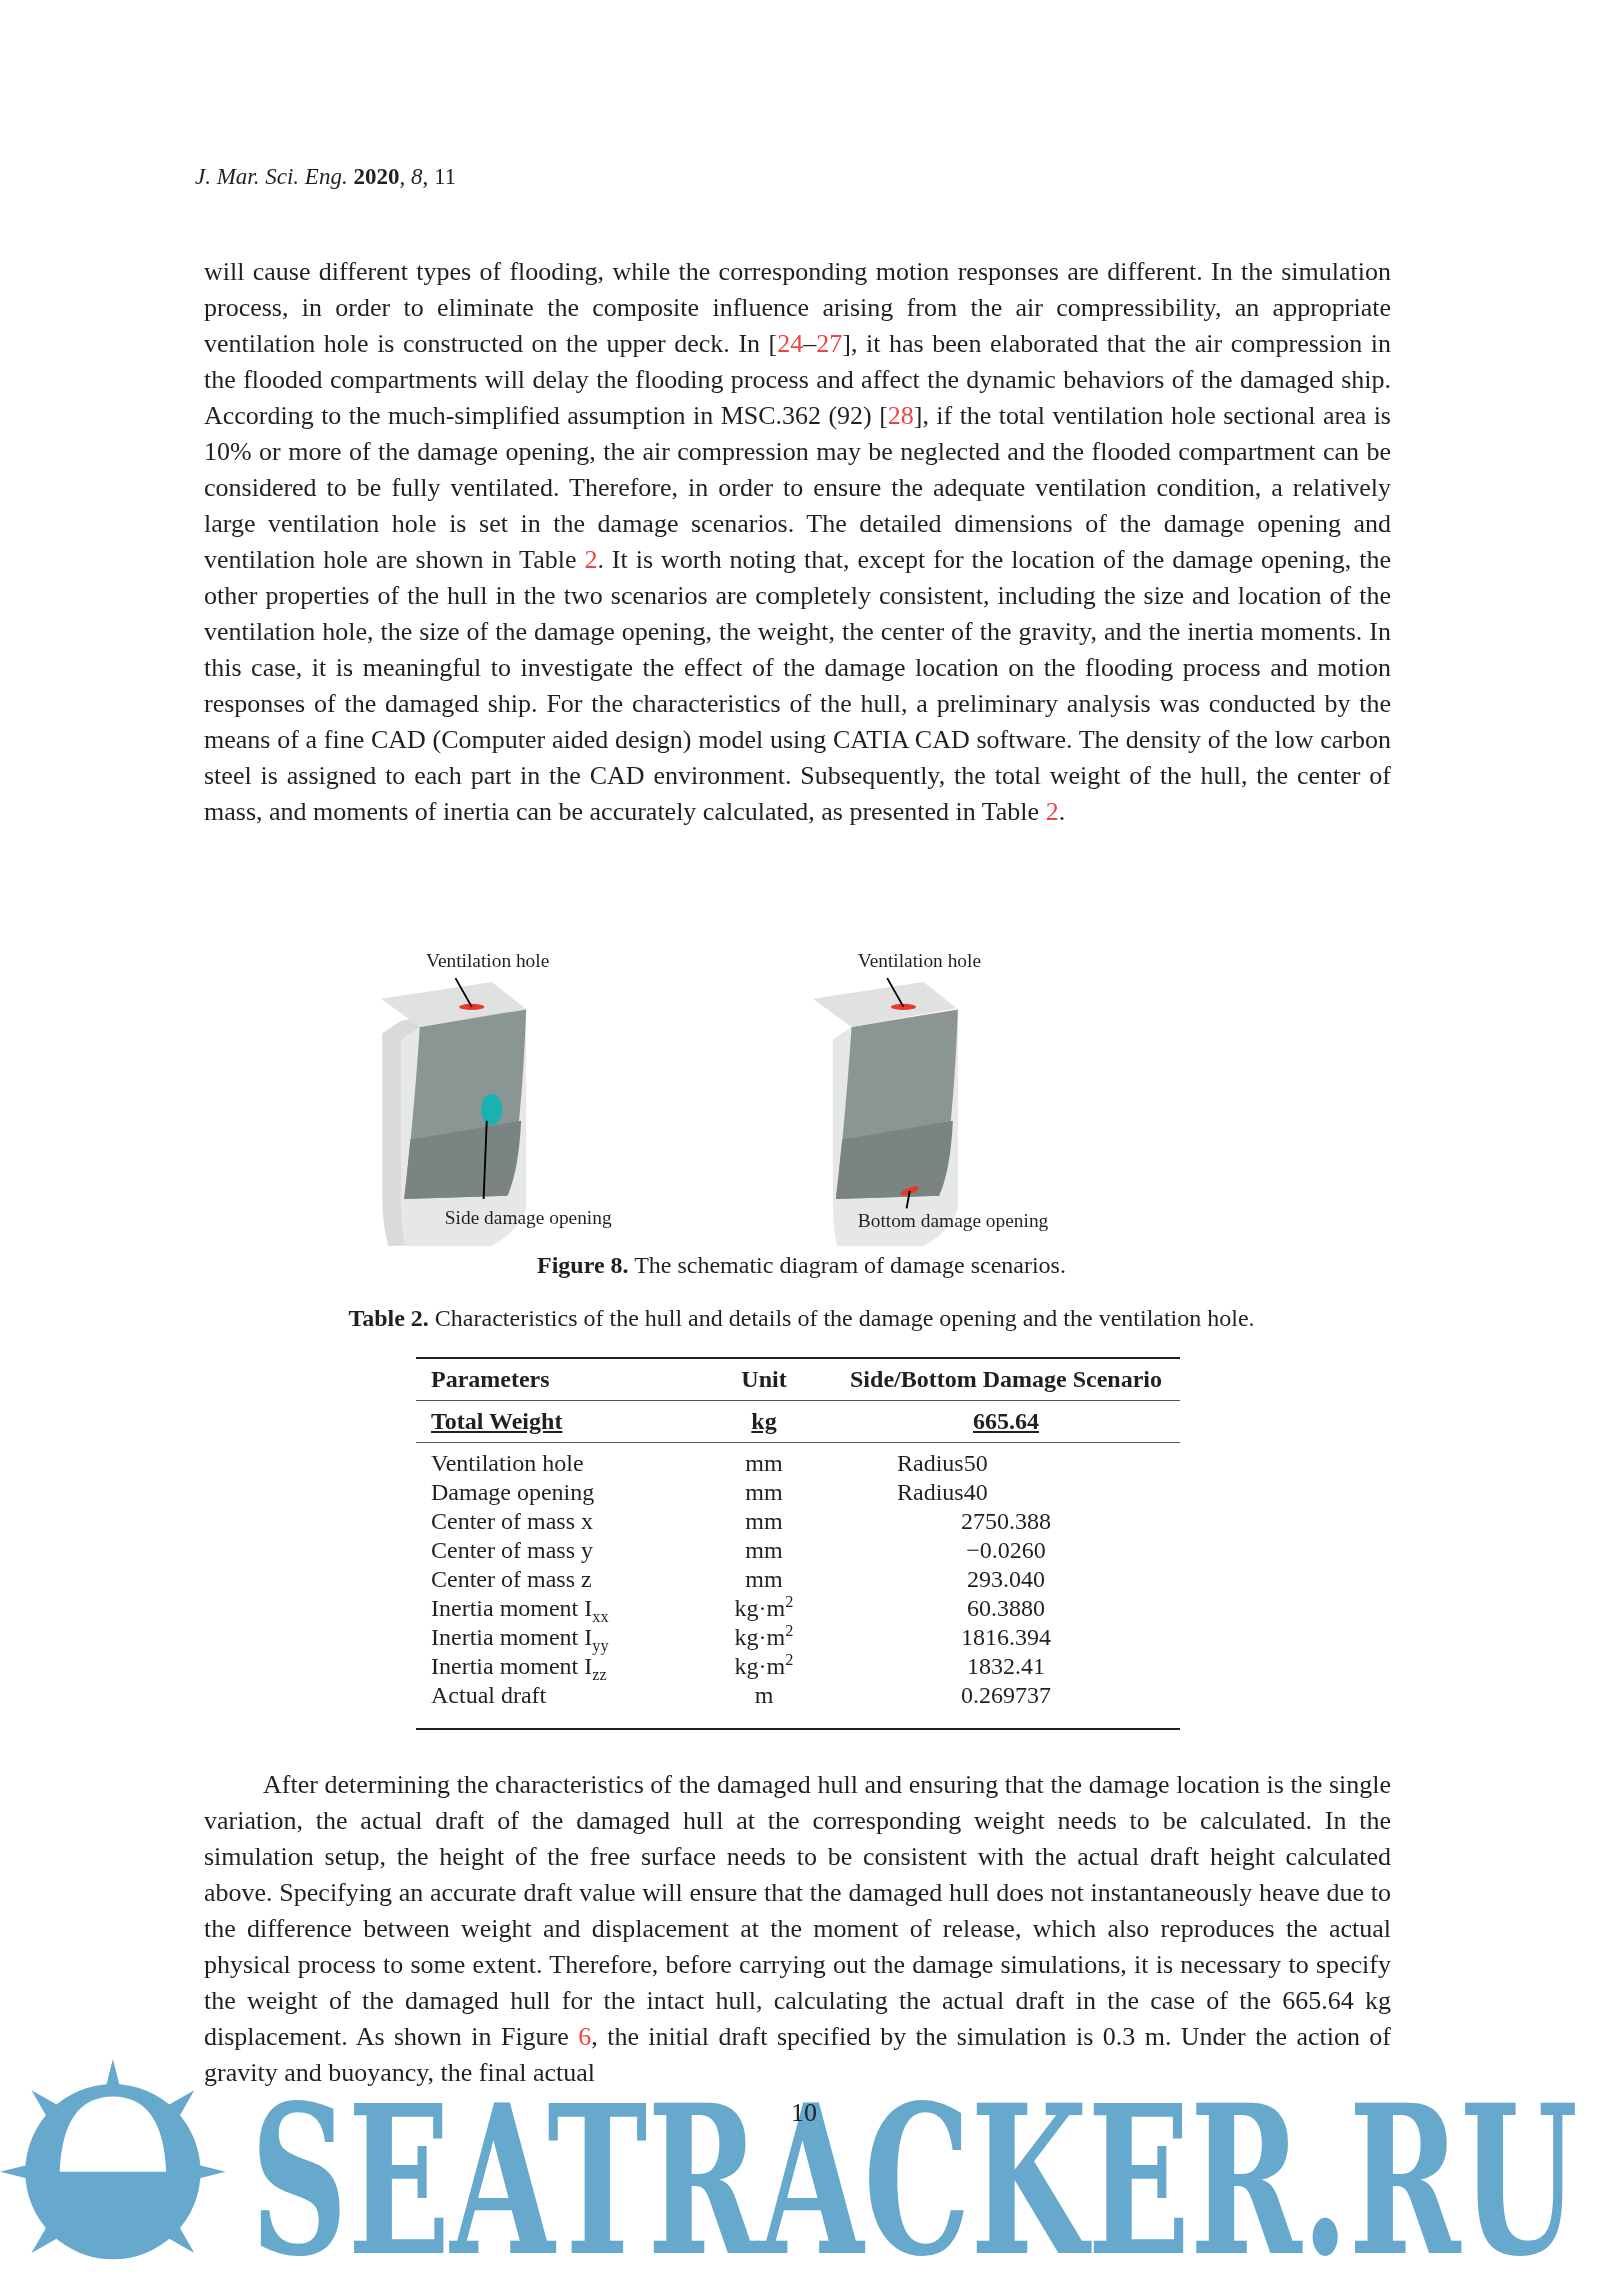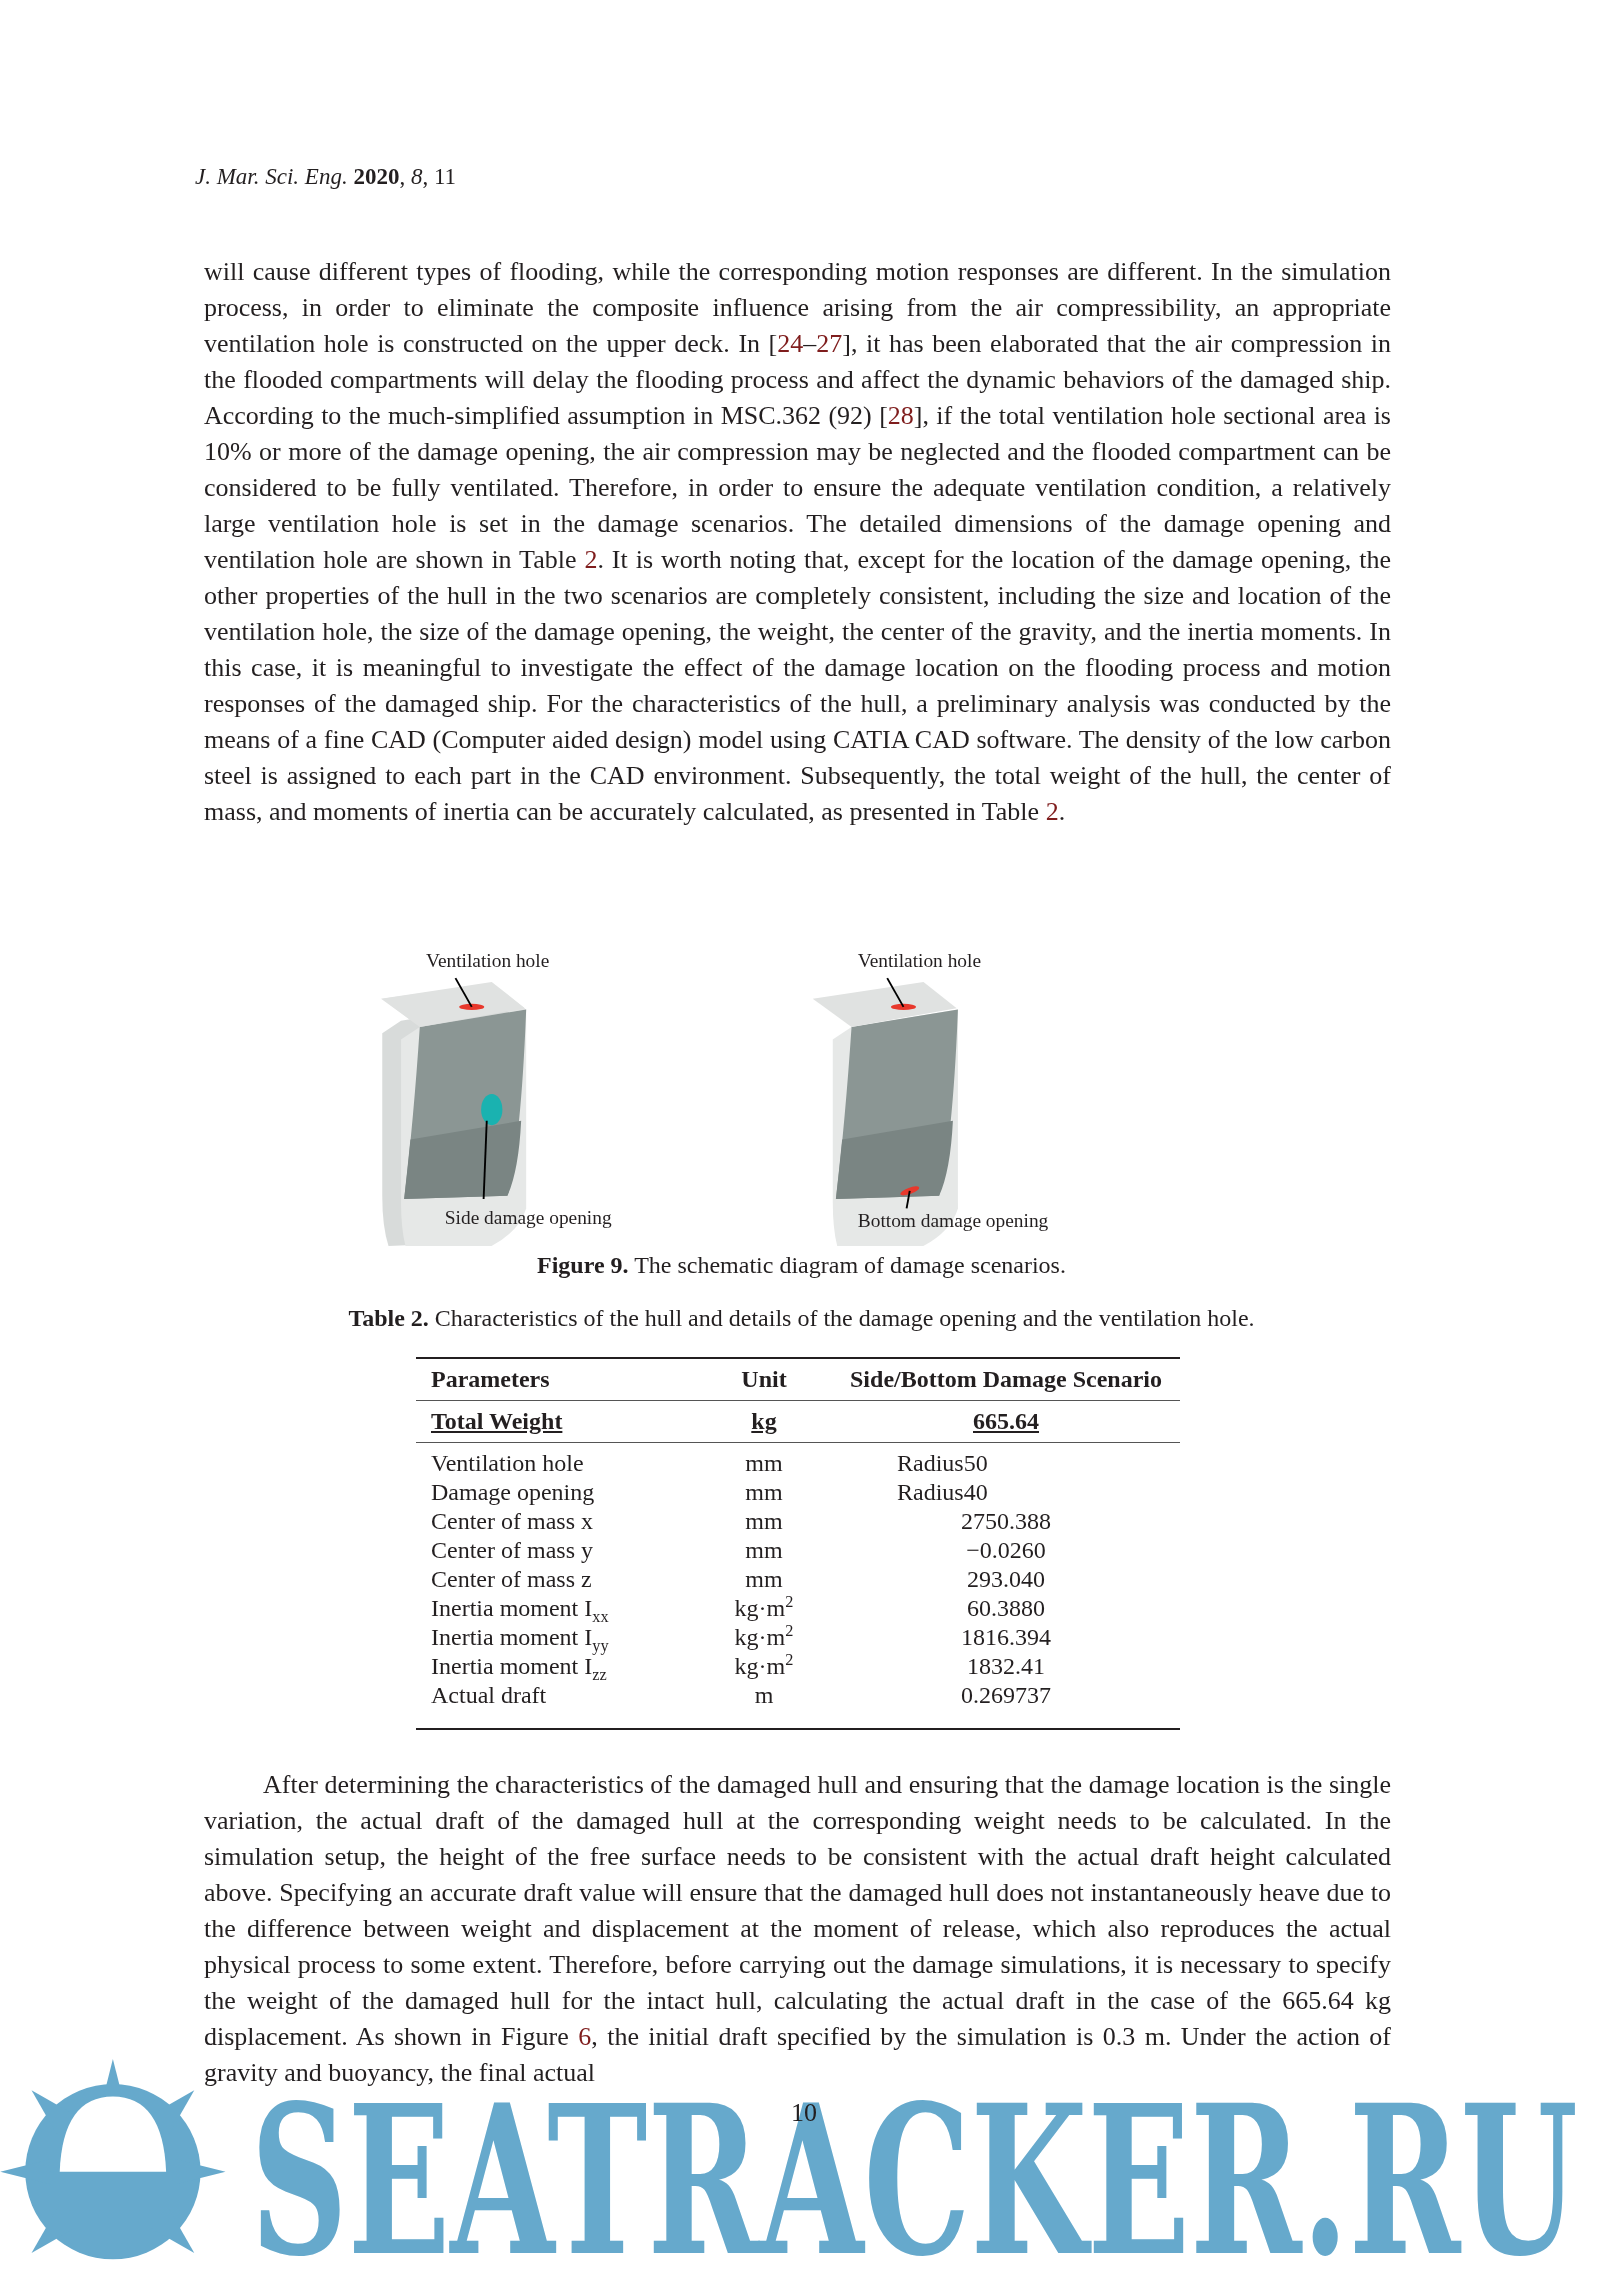--- a/index.html
+++ b/index.html
@@ -5,21 +5,21 @@
   html, body { margin: 0; padding: 0; background: #ffffff; }
   body { width: 1603px; height: 2295px; position: relative; overflow: hidden;
          font-family: "Liberation Serif", "DejaVu Serif", serif; color: #231f20; }
   .running-head { position: absolute; left: 195px; top: 164px; font-size: 23px; }
   .running-head i { font-style: italic; }
   .running-head b { font-weight: bold; }
   .body-text { position: absolute; left: 204px; width: 1187px; font-size: 26px; line-height: 36px;
                text-align: justify; }
   #para1 { top: 254px; }
   #para2 { top: 1767px; text-indent: 59px; }
-  .link { color: #7f1d1d; }
+  .link { color: #ef4444; }
   .figure { position: absolute; left: 376px; top: 933px; width: 876px; height: 313px; }
   .caption { position: absolute; left: 0; width: 1603px; text-align: center; font-size: 24px; }
   #fig-caption { top: 1252px; }
   #tbl-caption { top: 1305px; text-align: center; }
   .caption b { font-weight: bold; }
   table.data-table { position: absolute; left: 416px; top: 1357px; width: 764px; border-collapse: collapse; font-size: 24px; }
   table.data-table th, table.data-table td { padding: 0 15px; height: 29px; line-height: 29px; }
   table.data-table thead tr { border-top: 2.5px solid #231f20; border-bottom: 1.3px solid #555; }
   table.data-table thead th { height: 41px; font-weight: bold; }
   table.data-table tr.total { border-bottom: 1.3px solid #555; text-decoration: underline; }
@@ -69,21 +69,21 @@
     <path d="M8,105 L185,78 L238,120 L70,150 Z" fill="#e0e2e1"></path>
     <ellipse cx="153" cy="118" rx="20" ry="5" fill="#e8382c"></ellipse>
     <ellipse cx="163" cy="412" rx="16" ry="5" fill="#e8382c" transform="rotate(-20 163 412)"></ellipse>
     <line x1="153" y1="118" x2="127" y2="72" stroke="#000" stroke-width="3"></line>
     <line x1="163" y1="412" x2="158" y2="440" stroke="#000" stroke-width="3"></line>
     <text x="80" y="55">Ventilation hole</text>
     <text x="80" y="470">Bottom damage opening</text>
   </g>
 </svg>
 
-<div class="caption" id="fig-caption"><b>Figure 9.</b><span> The schematic diagram of damage scenarios.</span></div>
+<div class="caption" id="fig-caption"><b>Figure 8.</b><span> The schematic diagram of damage scenarios.</span></div>
 
 <div class="caption" id="tbl-caption"><b>Table 2.</b><span> Characteristics of the hull and details of the damage opening and the ventilation hole.</span></div>
 
 <table class="data-table">
   <thead>
     <tr>
       <th class="c-param">Parameters</th>
       <th class="c-unit">Unit</th>
       <th class="c-val">Side/Bottom Damage Scenario</th>
     </tr>

